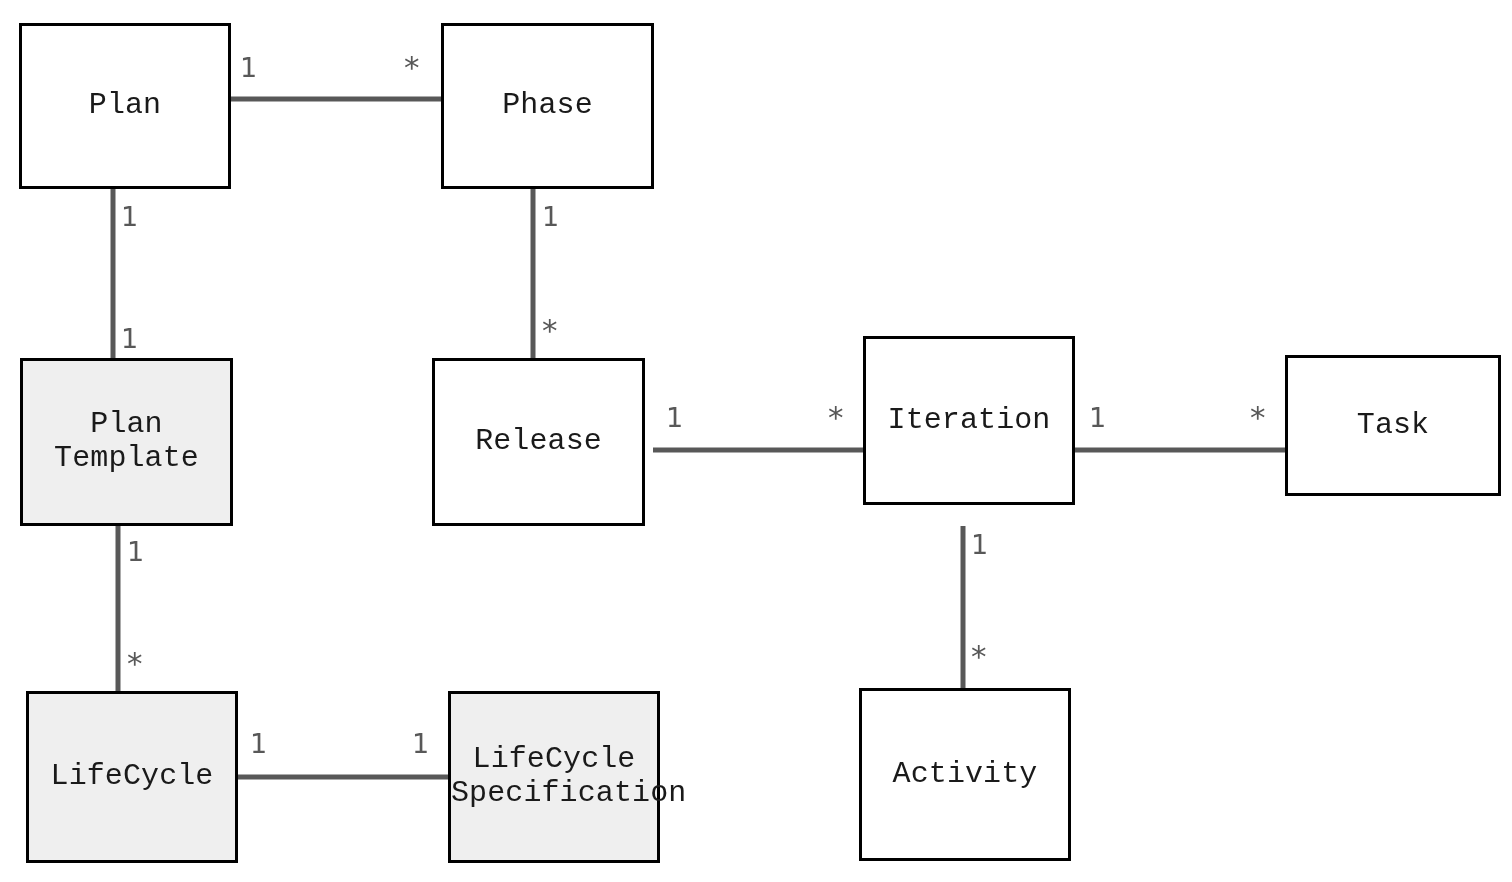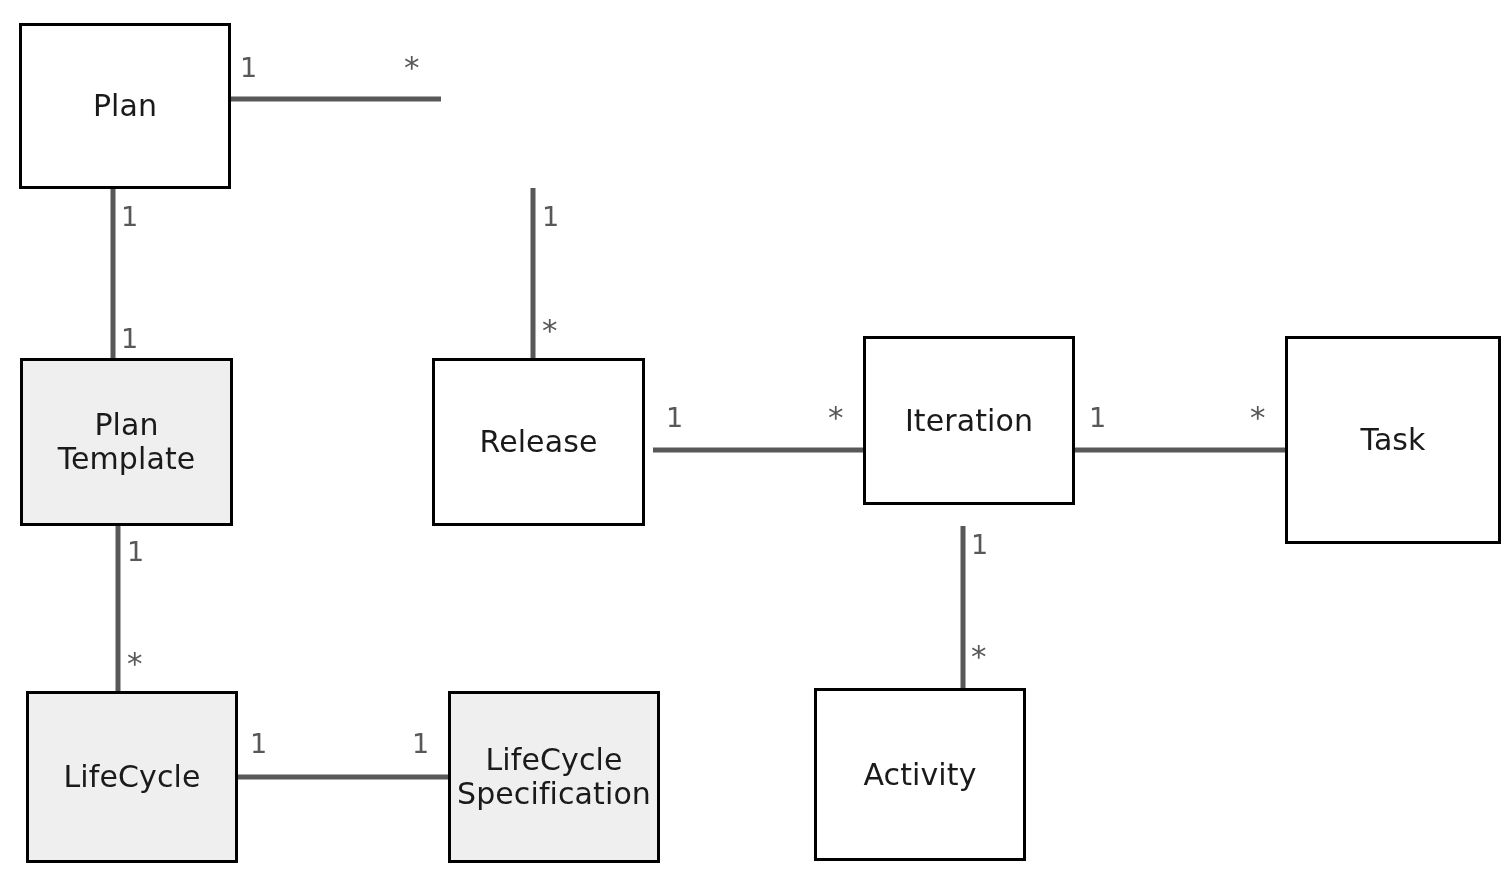--- a/index.html
+++ b/index.html
@@ -41,20 +41,21 @@
     letter-spacing: 0.1px;
     z-index: 3;
   }
   .uml-class.fill-white { background: #ffffff; }
   .uml-class.fill-gray  { background: #efefef; }
   .uml-class .class-name {
     display: block;
     width: 100%;
     padding: 0 4px;
     white-space: pre-line;
+    font-family: Liberation Mono, monospace;
   }
   .mult-label {
     position: absolute;
     color: #585858;
     font-size: 27px;
     line-height: 1;
     z-index: 4;
     white-space: nowrap;
     user-select: none;
   }
@@ -72,41 +73,44 @@
       <line x1="533" y1="188" x2="533" y2="359" stroke="#585858" stroke-width="5" stroke-linecap="butt"></line>
       <line x1="118" y1="526" x2="118" y2="692" stroke="#585858" stroke-width="5" stroke-linecap="butt"></line>
       <line x1="653" y1="450" x2="864" y2="450" stroke="#585858" stroke-width="5" stroke-linecap="butt"></line>
       <line x1="1074" y1="450" x2="1286" y2="450" stroke="#585858" stroke-width="5" stroke-linecap="butt"></line>
       <line x1="963" y1="526" x2="963" y2="689" stroke="#585858" stroke-width="5" stroke-linecap="butt"></line>
       <line x1="237" y1="777" x2="449" y2="777" stroke="#585858" stroke-width="5" stroke-linecap="butt"></line>
     </svg>
 <div class="uml-class fill-white" style="left: 19px; top: 23px; width: 212px; height: 166px;">
       <span class="class-name">Plan</span>
     </div>
+    <div class="uml-class fill-white" style="left: 441px; top: 23px; width: 213px; height: 166px;">
+      <span class="class-name">Phase</span>
+    </div>
     <div class="uml-class fill-gray" style="left: 20px; top: 358px; width: 213px; height: 168px;">
       <span class="class-name">Plan
 Template</span>
     </div>
     <div class="uml-class fill-white" style="left: 432px; top: 358px; width: 213px; height: 168px;">
       <span class="class-name">Release</span>
     </div>
     <div class="uml-class fill-white" style="left: 863px; top: 336px; width: 212px; height: 169px;">
       <span class="class-name">Iteration</span>
     </div>
-    <div class="uml-class fill-white" style="left: 1285px; top: 336px; width: 216px; height: 208px;">
+    <div class="uml-class fill-white" style="left: 1285px; top: 355px; width: 216px; height: 141px;">
       <span class="class-name">Task</span>
     </div>
     <div class="uml-class fill-gray" style="left: 26px; top: 691px; width: 212px; height: 172px;">
       <span class="class-name">LifeCycle</span>
     </div>
     <div class="uml-class fill-gray" style="left: 448px; top: 691px; width: 212px; height: 172px;">
       <span class="class-name">LifeCycle
 Specification</span>
     </div>
-    <div class="uml-class fill-white" style="left: 814px; top: 688px; width: 212px; height: 173px;">
+    <div class="uml-class fill-white" style="left: 859px; top: 688px; width: 212px; height: 173px;">
       <span class="class-name">Activity</span>
     </div>
     <span class="mult-label" style="left: 240px; top: 54px;">1</span>
     <span class="mult-label star" style="left: 404px; top: 52px;">*</span>
     <span class="mult-label" style="left: 121px; top: 203px;">1</span>
     <span class="mult-label" style="left: 121px; top: 325px;">1</span>
     <span class="mult-label" style="left: 542px; top: 203px;">1</span>
     <span class="mult-label star" style="left: 542px; top: 315px;">*</span>
     <span class="mult-label" style="left: 127px; top: 538px;">1</span>
     <span class="mult-label star" style="left: 127px; top: 648px;">*</span>

